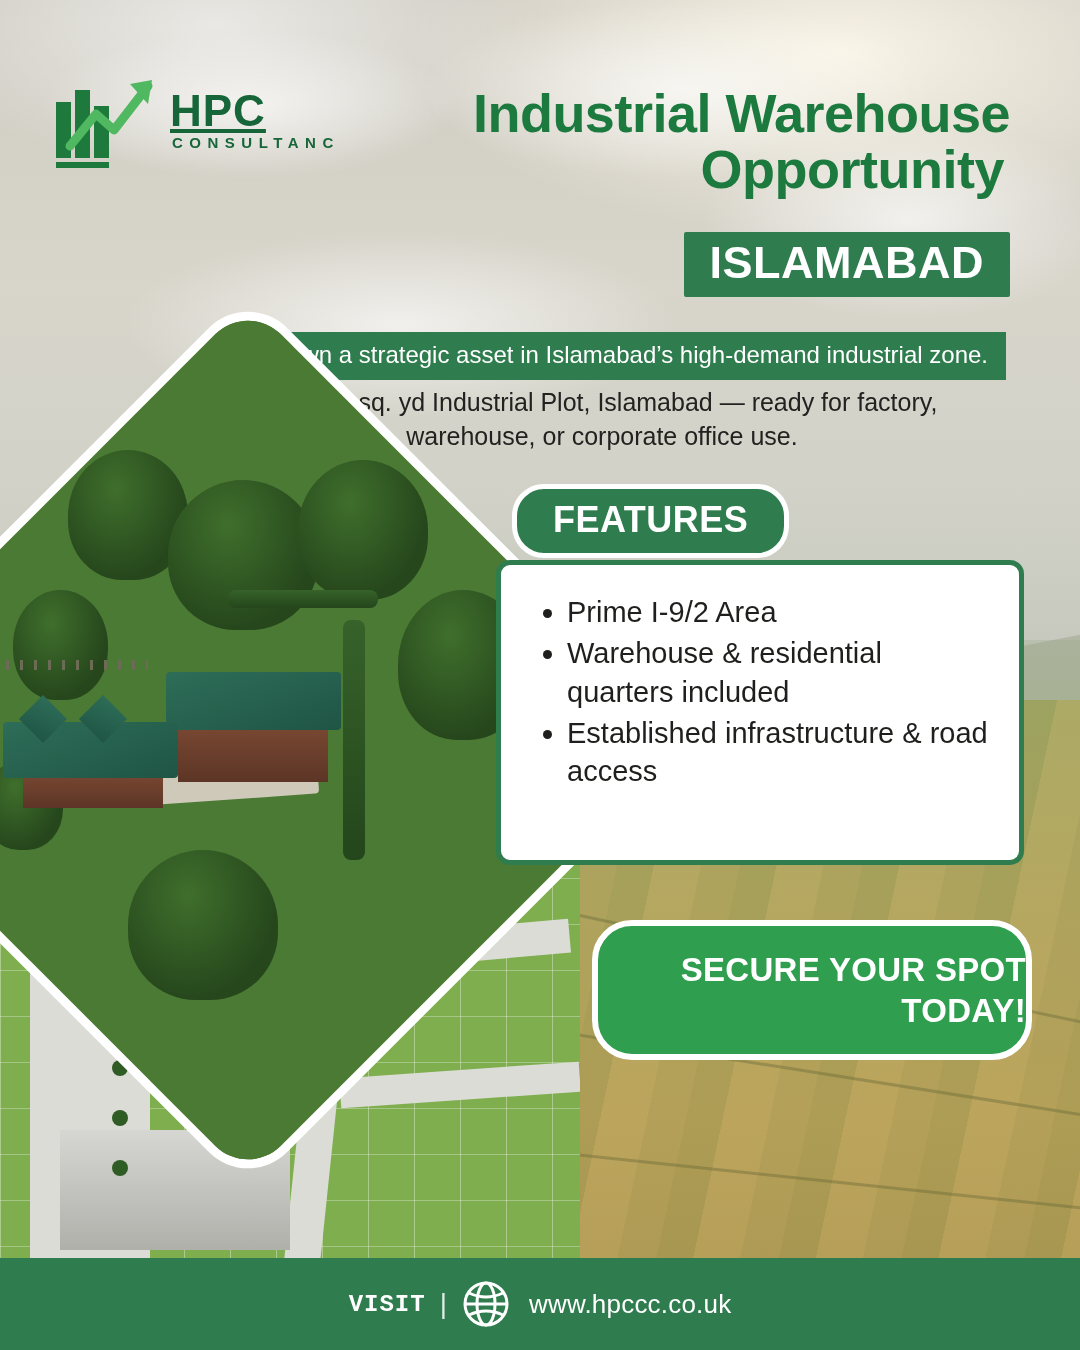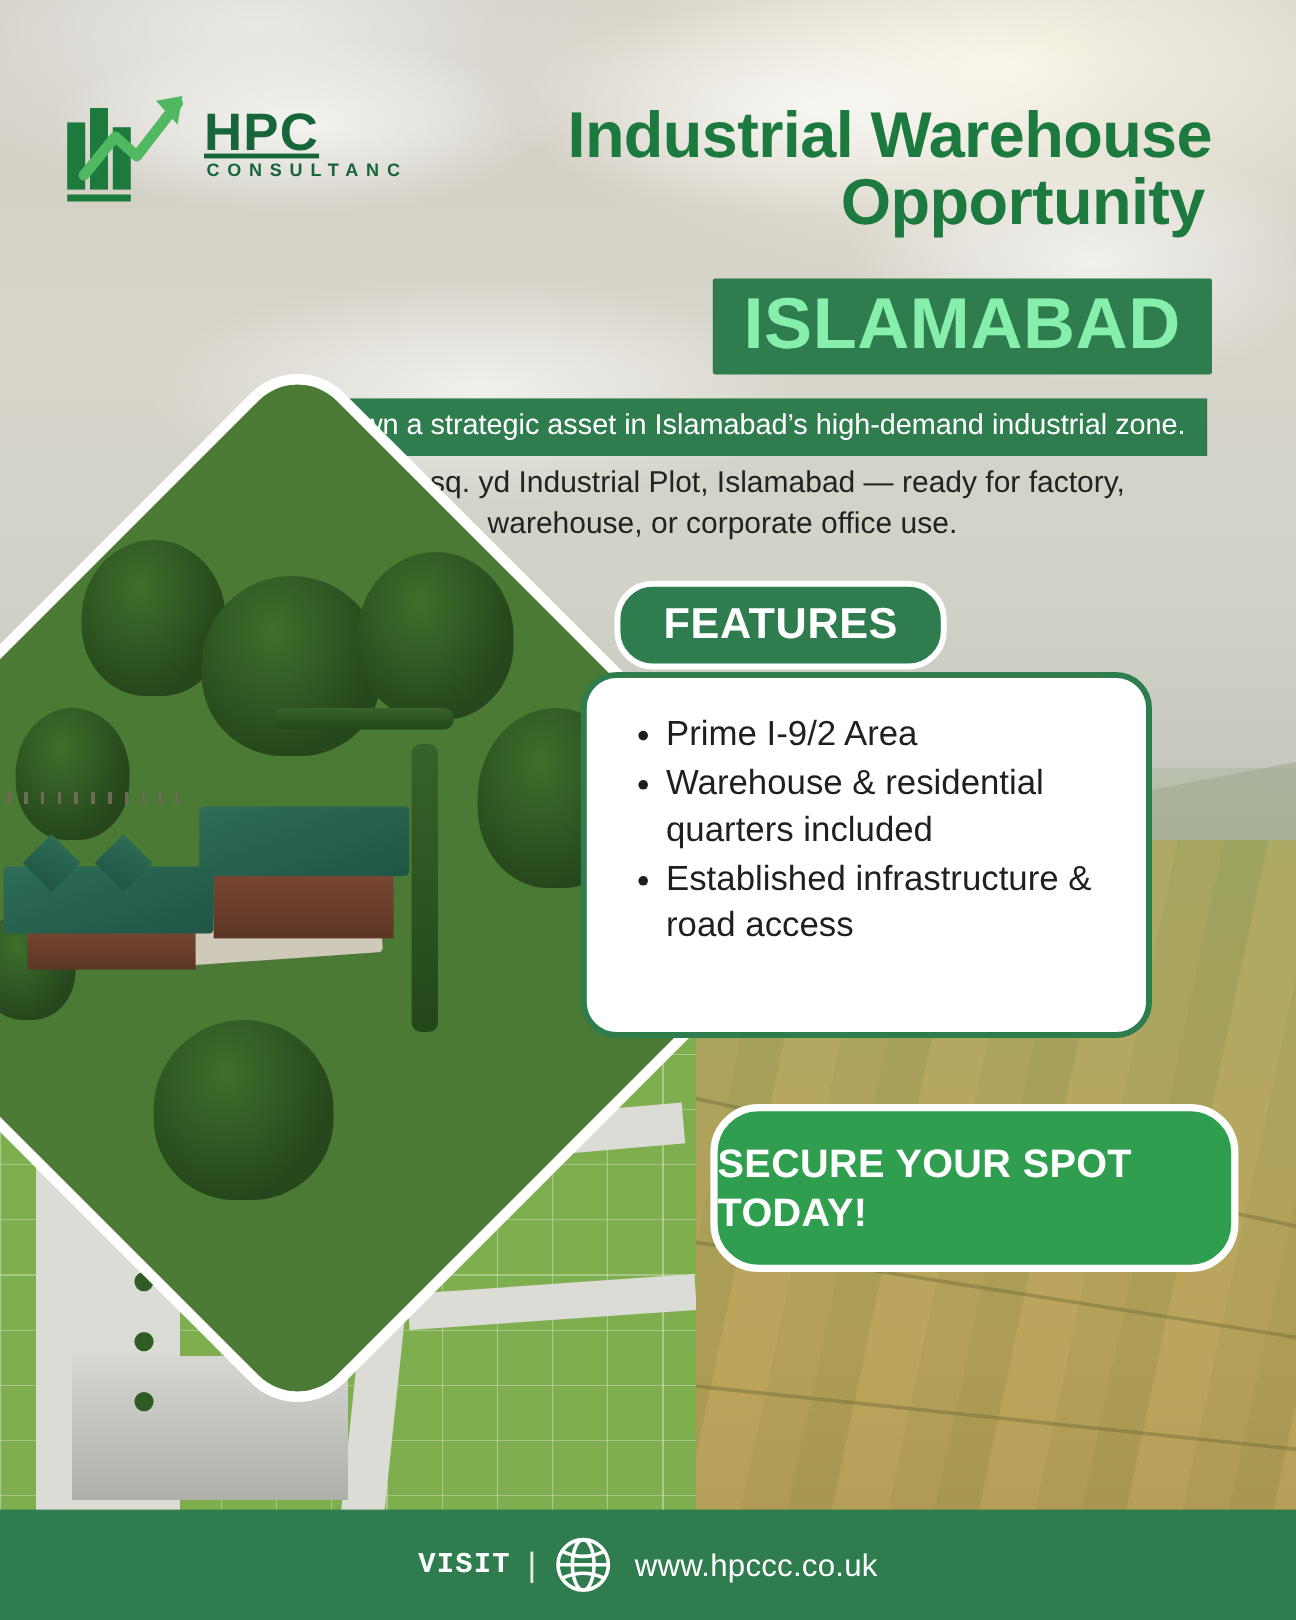--- a/index.html
+++ b/index.html
@@ -79,21 +79,21 @@
   }
   .headline .l2 { display: block; text-align: right; padding-right: 6px; }
 
   .city-badge {
     position: absolute; right: 70px; top: 232px;
     background: #2f7d4e;
     padding: 8px 26px 12px 26px;
     border-radius: 2px;
   }
   .city-badge span {
-    font-size: 60px; font-weight: 800; color: #86efac; letter-spacing: 0.5px;
+    font-size: 45px; font-weight: 800; color: #ffffff; letter-spacing: 0.5px;
     line-height: 1;
   }
 
   .strap {
     position: absolute; right: 74px; top: 332px;
     background: #2f7d4e; color: #ffffff;
     font-size: 24px; font-weight: 500;
     padding: 9px 18px 11px 18px;
     white-space: nowrap;
   }
@@ -179,39 +179,39 @@
     position: absolute; left: 512px; top: 484px;
     background: #2f7d4e;
     border: 5px solid #ffffff;
     border-radius: 32px;
     padding: 10px 36px 12px 36px;
   }
   .features-tab span {
     color: #ffffff; font-size: 36px; font-weight: 700; letter-spacing: 0.5px;
   }
   .features-card {
-    position: absolute; left: 484px; top: 560px; width: 476px; height: 305px;
+    position: absolute; left: 496px; top: 560px; width: 528px; height: 305px;
     background: #ffffff;
     border: 5px solid #2f7d4e;
-    border-radius: 30px;
+    border-radius: 14px;
   }
   .features-list {
     margin: 28px 30px 0 66px;
     font-size: 29px; line-height: 1.34; color: #1f1f1d;
   }
   .features-list li { margin-bottom: 2px; }
 
   
   .cta {
     position: absolute; left: 592px; top: 920px; width: 440px; height: 140px;
     background: #2f9e4f;
     border: 6px solid #ffffff;
     border-radius: 40px;
     display: flex; align-items: center; justify-content: center;
-    text-align: left;
+    text-align: right;
   }
   .cta span {
     color: #ffffff; font-size: 33px; font-weight: 800; line-height: 1.25;
     letter-spacing: 0.3px;
   }
 
   
   .footer {
     position: absolute; left: 0; bottom: 0; width: 1080px; height: 92px;
     background: #2f7d4e;

